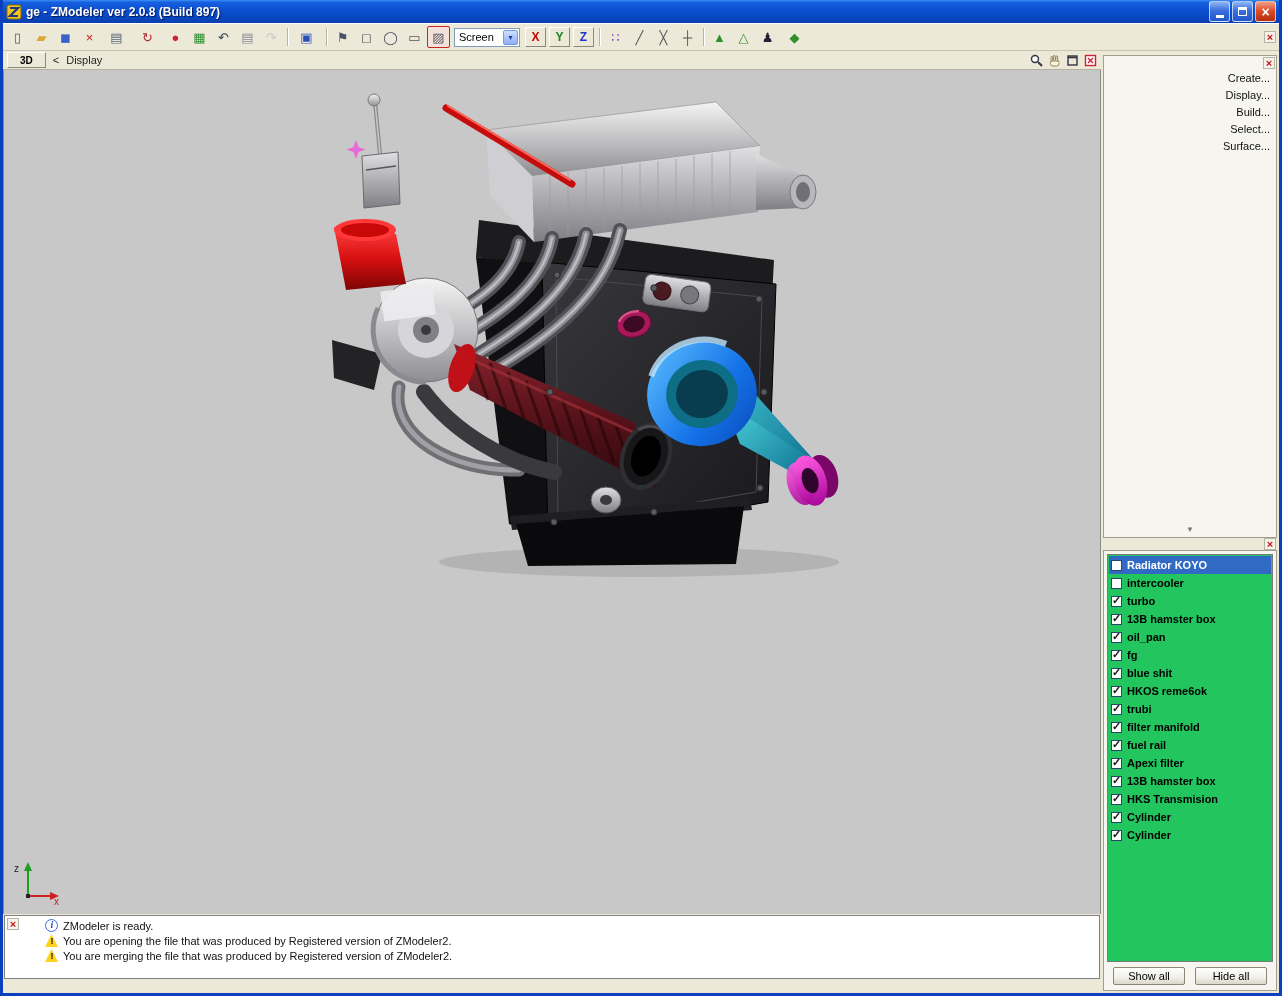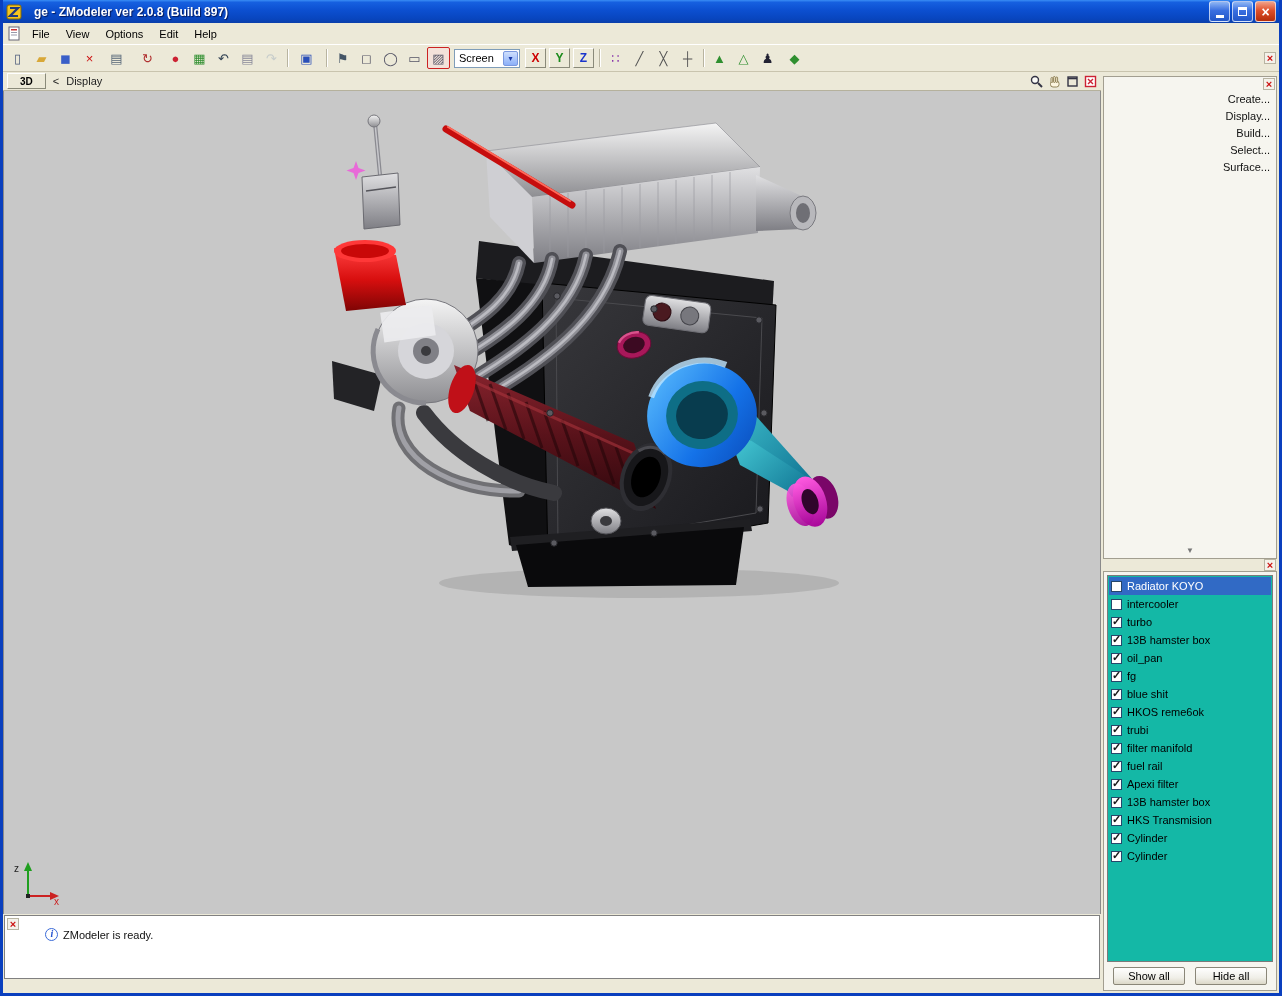--- a/index.html
+++ b/index.html
@@ -6,21 +6,21 @@
   html,body { width:1282px; height:996px; overflow:hidden; }
   body { font-family:"Liberation Sans", sans-serif; font-size:11px; background:#ece9d8; }
 
   .window { width:1282px; height:996px; display:flex; flex-direction:column;
     border-left:3px solid #0a3fbe; border-right:3px solid #0a3fbe; border-bottom:3px solid #0a3fbe;
     background:#ece9d8; }
 
   
   .titlebar { height:23px; flex:none; display:flex; align-items:center; gap:4px; padding:0 3px;
     background:linear-gradient(180deg,#3a8ef5 0%,#1660e0 10%,#0c4fd0 45%,#0845be 82%,#0b3faa 100%); }
-  .titlebar .title { color:#fff; font-size:12px; font-weight:bold; text-shadow:1px 1px 1px rgba(0,10,60,.8); white-space:nowrap;margin-left:8px; }
+  .titlebar .title { color:#fff; font-size:12px; font-weight:bold; text-shadow:1px 1px 1px rgba(0,10,60,.8); white-space:nowrap; }
   .win-controls { margin-left:auto; display:flex; gap:2px; }
   .wbtn { width:21px; height:21px; border-radius:3px; border:1px solid rgba(255,255,255,.65);
     background:linear-gradient(180deg,#8fb6f4,#3a6fe0 45%,#2156c8); display:flex; align-items:center; justify-content:center; }
   .wbtn.close { background:linear-gradient(180deg,#f0a088,#de4f2a 45%,#b52d0a); }
   .g-min { width:8px; height:3px; background:#fff; margin-top:10px; }
   .g-max { width:9px; height:9px; border:1px solid #fff; border-top-width:3px; }
   .g-close::after { content:"×"; color:#fff; font-size:14px; font-weight:bold; line-height:1; }
 
   
   .menubar { height:21px; flex:none; display:flex; align-items:center; background:#ece9d8; padding-left:3px; }
@@ -66,21 +66,21 @@
   .vh-icon { width:14px; height:14px; display:flex; align-items:center; justify-content:center; }
 
   .canvas { flex:1; position:relative; background:#c8c8c8; border-left:1px solid #8a8a8a; border-right:1px solid #8a8a8a; overflow:hidden; }
   .engine-svg { position:absolute; left:300px; top:22px; width:560px; height:500px; }
   .axis-svg { position:absolute; left:6px; bottom:8px; }
 
   
   .log-panel { height:64px; flex:none; margin:1px 1px 14px 1px; background:#fff;
     border:1px solid #808080; position:relative; padding:2px 2px 2px 26px; overflow:hidden; }
   .log-close { position:absolute; left:2px; top:2px; }
-  .log-row { height:15px; display:flex; align-items:center; gap:5px; white-space:nowrap;margin-top:9px; }
+  .log-row { height:15px; display:flex; align-items:center; gap:5px; white-space:nowrap; }
   .log-expander { width:9px; height:9px; flex:none; border:1px solid #848484; background:#fff;
     font-size:9px; line-height:7px; text-align:center; color:#333; visibility:hidden; position:relative; }
   .log-expander::after { content:"+"; position:absolute; left:1px; top:0px; }
   .log-row.has-expander .log-expander { visibility:visible; }
   .log-icon { width:13px; height:13px; flex:none; position:relative; }
   .log-icon[data-type="info"] { border-radius:50%; background:#fff; border:1px solid #3a6ad8; }
   .log-icon[data-type="info"]::after { content:"i"; position:absolute; left:4.5px; top:-1px; color:#2050d0;
     font-family:"Liberation Serif",serif; font-style:italic; font-weight:bold; font-size:10px; }
   .log-icon[data-type="warning"] { background:#ffd21e; clip-path:polygon(50% 0,100% 100%,0 100%); }
   .log-icon[data-type="warning"]::after { content:"!"; position:absolute; left:5.5px; top:2px; color:#111; font-weight:bold; font-size:9px; }
@@ -91,21 +91,21 @@
   .right-col { width:178px; flex:none; display:flex; flex-direction:column; background:#ece9d8;
     padding:4px 2px 2px 2px; }
   .panel-menu { height:483px; flex:none; background:#f6f5ef; border:1px solid #a29e90; position:relative; padding:14px 0 0 0; }
   .panel-close { position:absolute; top:1px; right:1px; }
   .rmenu-item { padding:2px 6px; height:17px; color:#111; cursor:default;text-align:right; }
   .panel-scroll-down { position:absolute; bottom:1px; left:0; right:0; height:13px; display:flex; align-items:center; justify-content:center; color:#777; }
   .panel-scroll-down::after { content:"▼"; font-size:8px; }
   .panel-gap { height:12px; flex:none; position:relative; }
   .panel-gap .mini-close { position:absolute; right:1px; top:0; }
   .panel-objects { flex:1; min-height:0; background:#f6f5ef; border:1px solid #a29e90; display:flex; flex-direction:column; padding:3px; }
-  .obj-list { flex:1; min-height:0; background:#14b8a6; border:1px solid #7a7a7a; overflow:hidden; padding:1px; }
+  .obj-list { flex:1; min-height:0; background:#22c55e; border:1px solid #7a7a7a; overflow:hidden; padding:1px;font-weight:bold; }
   .obj-row { height:18px; display:flex; align-items:center; padding-left:2px; cursor:default; }
   .obj-row.selected { background:#316ac5; color:#fff; }
   .chk { width:11px; height:11px; flex:none; background:#fff; border:1px solid #26476b; margin-right:5px; position:relative; }
   .obj-row.checked .chk::after { content:"✓"; position:absolute; left:0px; top:-3px; font-size:11px; font-weight:bold; color:#1a1a1a; }
   .obj-label { font-size:11px; white-space:nowrap; }
   .obj-buttons { flex:none; display:flex; justify-content:center; gap:10px; padding:5px 0 2px 0; }
   .xp-btn { height:18px; min-width:72px; font-size:11px; font-family:"Liberation Sans",sans-serif;
     border:1px solid #8a8678; border-radius:2px; background:linear-gradient(180deg,#fefefe,#f0efe8 60%,#dcd8c8); }
 
   
@@ -131,40 +131,20 @@
       <div class="wbtn">
           <span class="g-min"></span>
         </div>
       <div class="wbtn">
           <span class="g-max"></span>
         </div>
       <div class="wbtn close g-close"></div>
     </div>
   </div>
 
-  <div class="menubar">
-    <svg class="mdi-icon" width="16" height="16">
-      <rect x="3" y="1" width="10" height="13" fill="#fff" stroke="#667"></rect>
-      <rect x="5" y="3" width="6" height="1.5" fill="#c33"></rect>
-      <rect x="5" y="6" width="6" height="1" fill="#99a"></rect>
-      <rect x="5" y="8.5" width="6" height="1" fill="#99a"></rect>
-    </svg>
-    <div style="display:flex">
-
-        <span class="menu-item">File</span>
-
-        <span class="menu-item">View</span>
-
-        <span class="menu-item">Options</span>
-
-        <span class="menu-item">Edit</span>
-
-        <span class="menu-item">Help</span>
-      </div>
-  </div>
 
   <div class="toolbar">
     <div class="tb-group">
 
         <span class="tb-btn">
           <span class="tb-glyph" style="color: rgb(74, 90, 122);">▯</span>
 
         </span>
 
         <span class="tb-btn">
@@ -525,22 +505,32 @@
       <div class="log-panel">
         <span class="mini-close log-close">×</span>
         <div>
 
             <div class="log-row">
               <span class="log-expander"></span>
               <span class="log-icon" data-type="info"></span>
               <span class="log-text">ZModeler is ready.</span>
             </div>
 
-
-
+            <div class="log-row">
+              <span class="log-expander"></span>
+              <span class="log-icon" data-type="warning"></span>
+              <span class="log-text">You are opening the file that was produced by Registered version of ZModeler2.</span>
+            </div>
+
+
+            <div class="log-row">
+              <span class="log-expander"></span>
+              <span class="log-icon" data-type="warning"></span>
+              <span class="log-text">You are merging the file that was produced by Registered version of ZModeler2.</span>
+            </div>
           </div>
       </div>
     </div>
 
     <div class="right-col">
       <div class="panel-menu">
         <span class="mini-close panel-close">×</span>
         <div>
 
             <div class="rmenu-item">Create...</div>

